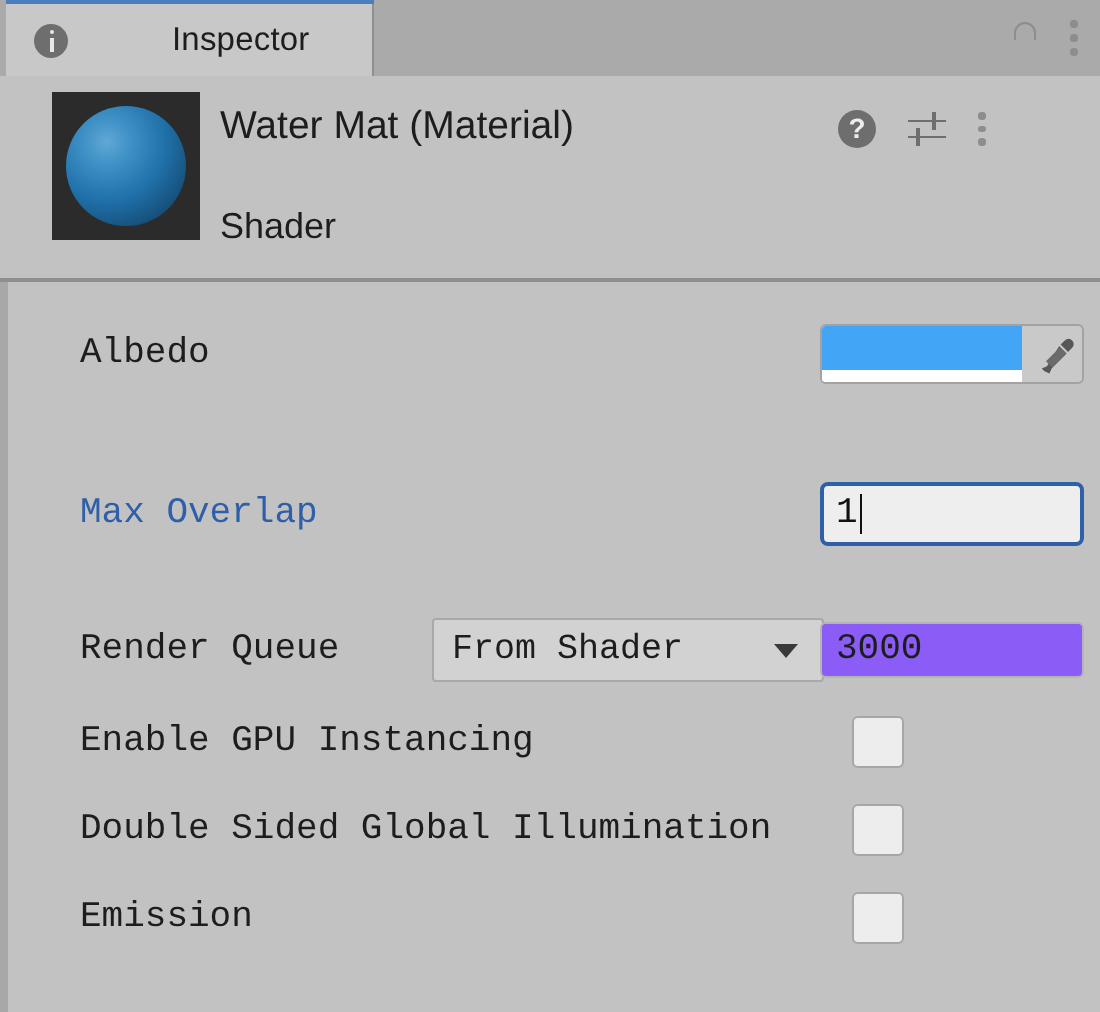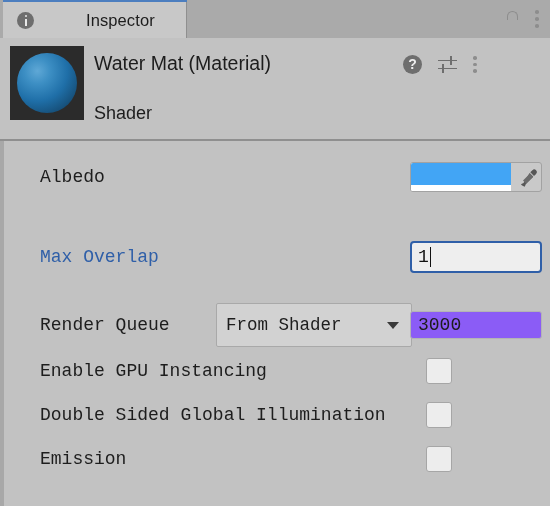--- a/index.html
+++ b/index.html
@@ -120,21 +120,21 @@
   .kebab i {
     display: block;
     width: 3.6px; height: 3.6px;
     border-radius: 50%;
     background: #8d8d8d;
   }
 
   
   .header {
     position: absolute;
-    left: 0; top: 38px;
+    left: 16px; top: 38px;
     width: 489px;
     height: 102px;
     background: #c2c2c2;
   }
   .preview {
     position: absolute;
     left: 10px; top: 8px;
     width: 74px; height: 74px;
     background: #2b2b2b;
     overflow: hidden;
@@ -337,21 +337,21 @@
     height: 20px;
     background: #111;
     margin-left: 1px;
   }
 
   
   .rq-dropdown {
     position: absolute;
     left: 212px;
     width: 196px;
-    height: 44px;
+    height: 32px;
     background: #d2d2d2;
     border: 1px solid #a9a9a9;
     border-radius: 2px;
     box-sizing: border-box;
     display: flex;
     align-items: center;
     padding-left: 9px;
   }
   .rq-dropdown .txt { font-size: 17.5px; color: #1d1d1d; }
   .rq-dropdown .caret { position: absolute; right: 12px; }

